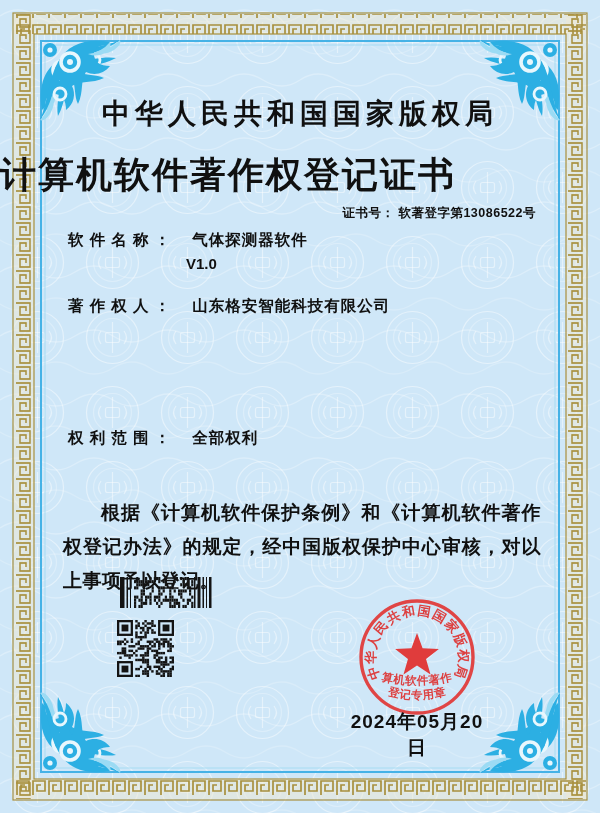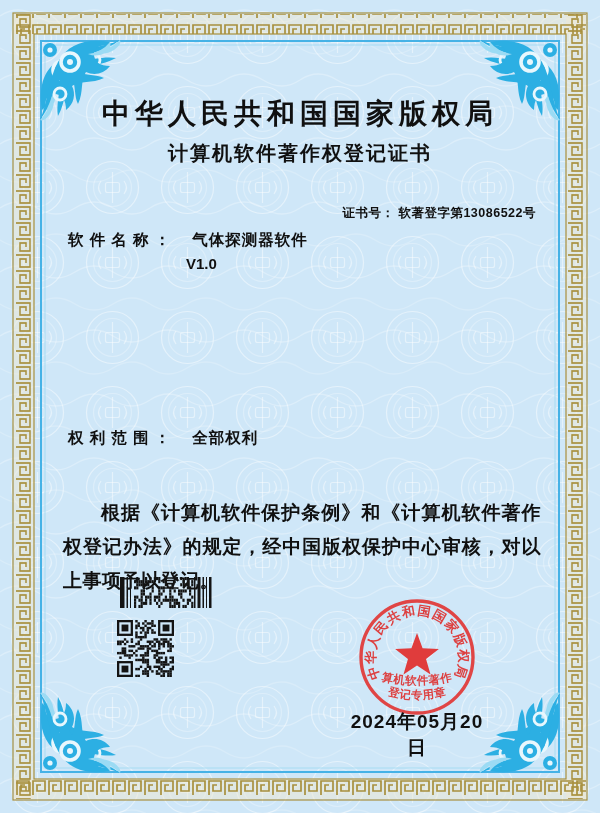--- a/index.html
+++ b/index.html
@@ -1,22 +1,22 @@
 <!DOCTYPE html>
 <html><head>
 <meta charset="utf-8">
 <style>
   html,body{margin:0;padding:0;background:#e9eef2;}
   .page{position:relative;width:600px;height:813px;background:#a3a3a3;overflow:hidden;
         font-family:"Liberation Sans",sans-serif;color:#101010;margin:0 auto;}
   .bgsvg{position:absolute;left:0;top:0;width:600px;height:813px;}
   .title1{position:absolute;left:0;right:0;top:95px;text-align:center;
           font-family:"Liberation Serif",serif;font-size:28px;font-weight:900;letter-spacing:5px;}
-  .title2{position:absolute;left:0;right:0;top:140px;text-align:center;
-          font-family:"Liberation Serif",serif;font-size:20px;font-weight:900;letter-spacing:2px;}
+  .title2{position:absolute;left:0;right:0;top:151px;text-align:left;
+          font-family:"Liberation Serif",serif;font-size:36px;font-weight:900;letter-spacing:2px;}
   .certno{position:absolute;top:205px;right:64px;font-size:12.5px;font-weight:700;letter-spacing:.5px;white-space:nowrap;margin-left:25px;}
   .row{position:absolute;left:68px;font-size:15.5px;font-weight:700;white-space:nowrap;}
   .lbl{display:inline-block;width:102px;text-align:justify;text-align-last:justify;}
   .val{margin-left:18px;letter-spacing:1px;}
   .r0{top:230px}.rv{top:255px;left:186px;position:absolute;font-size:15px;font-weight:700;}
   .r1{top:296px}.r2{top:394px}.r3{top:428px}.r4{top:462px}
   .statement{position:absolute;left:63px;top:496px;width:478px;font-size:19px;font-weight:700;
              line-height:34px;text-align:justify;text-indent:2em;letter-spacing:.5px;}
   .barcode{position:absolute;left:120px;top:577px;width:92px;height:31px;}
   .qr{position:absolute;left:117px;top:620px;width:57px;height:57px;}
@@ -104,20 +104,24 @@
     <span>证书号：</span>
     <span>软著登字第13086522号</span>
   </div>
 
   <div class="row r0">
     <span class="lbl">软件名称：</span>
     <span class="val">气体探测器软件</span>
   </div>
   <div class="rv">V1.0</div>
 
+  <div class="row r1">
+    <span class="lbl">著作权人：</span>
+    <span class="val">山东格安智能科技有限公司</span>
+  </div>
 
 
   <div class="row r3">
     <span class="lbl">权利范围：</span>
     <span class="val">全部权利</span>
   </div>
 
 
   <div class="statement">根据《计算机软件保护条例》和《计算机软件著作权登记办法》的规定，经中国版权保护中心审核，对以上事项予以登记。</div>
 

